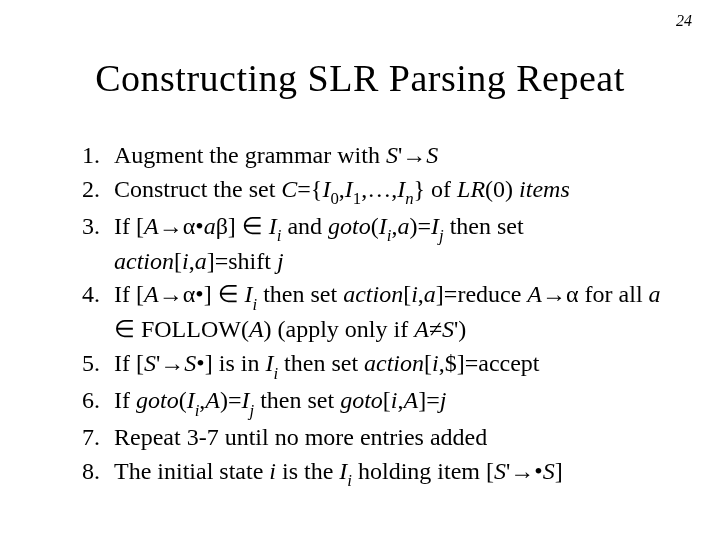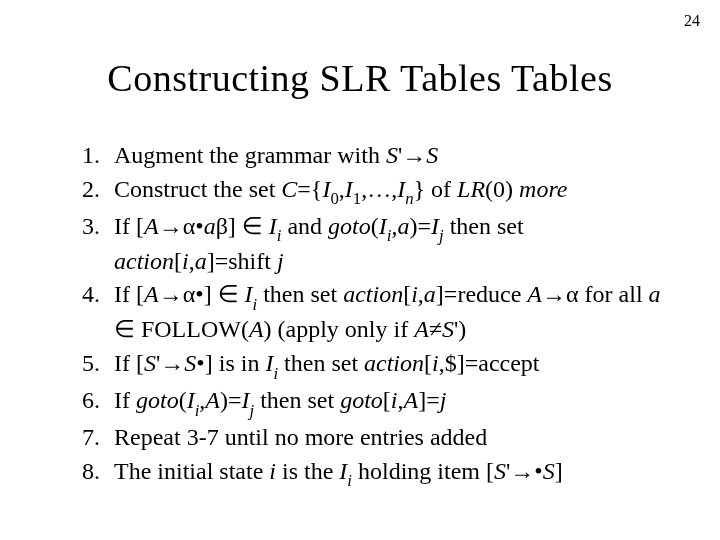--- a/index.html
+++ b/index.html
@@ -9,22 +9,23 @@
     height: 540px;
     background: #ffffff;
     font-family: "Times New Roman", Times, serif;
     color: #000000;
     position: relative;
     overflow: hidden;
   }
   .page-number {
     position: absolute;
     top: 12px;
-    right: 20px;
+    right: 28px;
     font-size: 16px;
+    font-style: italic;
   }
   .title {
     text-align: center;
     font-size: 38px;
     font-weight: normal;
     margin-top: 56px;
     margin-bottom: 40px;
     letter-spacing: 0.5px;
   }
   .content {
@@ -48,30 +49,30 @@
     flex: 1;
   }
   .i { font-style: italic; }
   .sub { font-size: 0.7em; vertical-align: sub; position: relative; top: 0.12em; }
 </style>
 </head>
 <body>
 
 <div class="page-number">24</div>
 
-<div class="title">Constructing SLR Tables Tables</div>
+<div class="title">Constructing SLR Parsing Repeat</div>
 
 <div class="content" id="list-container">
     <div class="item">
       <div class="num">1.</div>
       <div class="text">Augment the grammar with <span class="i">S</span>'→<span class="i">S</span></div>
     </div>
     <div class="item">
       <div class="num">2.</div>
-      <div class="text">Construct the set <span class="i">C</span>={<span class="i">I</span><span class="sub">0</span>,<span class="i">I</span><span class="sub">1</span>,…,<span class="i">I</span><span class="sub i">n</span>} of <span class="i">LR</span>(0) <span class="i">more</span></div>
+      <div class="text">Construct the set <span class="i">C</span>={<span class="i">I</span><span class="sub">0</span>,<span class="i">I</span><span class="sub">1</span>,…,<span class="i">I</span><span class="sub i">n</span>} of <span class="i">LR</span>(0) <span class="i">items</span></div>
     </div>
     <div class="item">
       <div class="num">3.</div>
       <div class="text">If [<span class="i">A</span>→α•<span class="i">a</span>β] ∈ <span class="i">I<span class="sub">i</span></span> and <span class="i">goto</span>(<span class="i">I<span class="sub">i</span></span>,<span class="i">a</span>)=<span class="i">I<span class="sub">j</span></span> then set <span class="i">action</span>[<span class="i">i</span>,<span class="i">a</span>]=shift <span class="i">j</span></div>
     </div>
     <div class="item">
       <div class="num">4.</div>
       <div class="text">If [<span class="i">A</span>→α•] ∈ <span class="i">I<span class="sub">i</span></span> then set <span class="i">action</span>[<span class="i">i</span>,<span class="i">a</span>]=reduce <span class="i">A</span>→α for all <span class="i">a</span> ∈ FOLLOW(<span class="i">A</span>) (apply only if <span class="i">A</span>≠<span class="i">S</span>')</div>
     </div>
     <div class="item">

